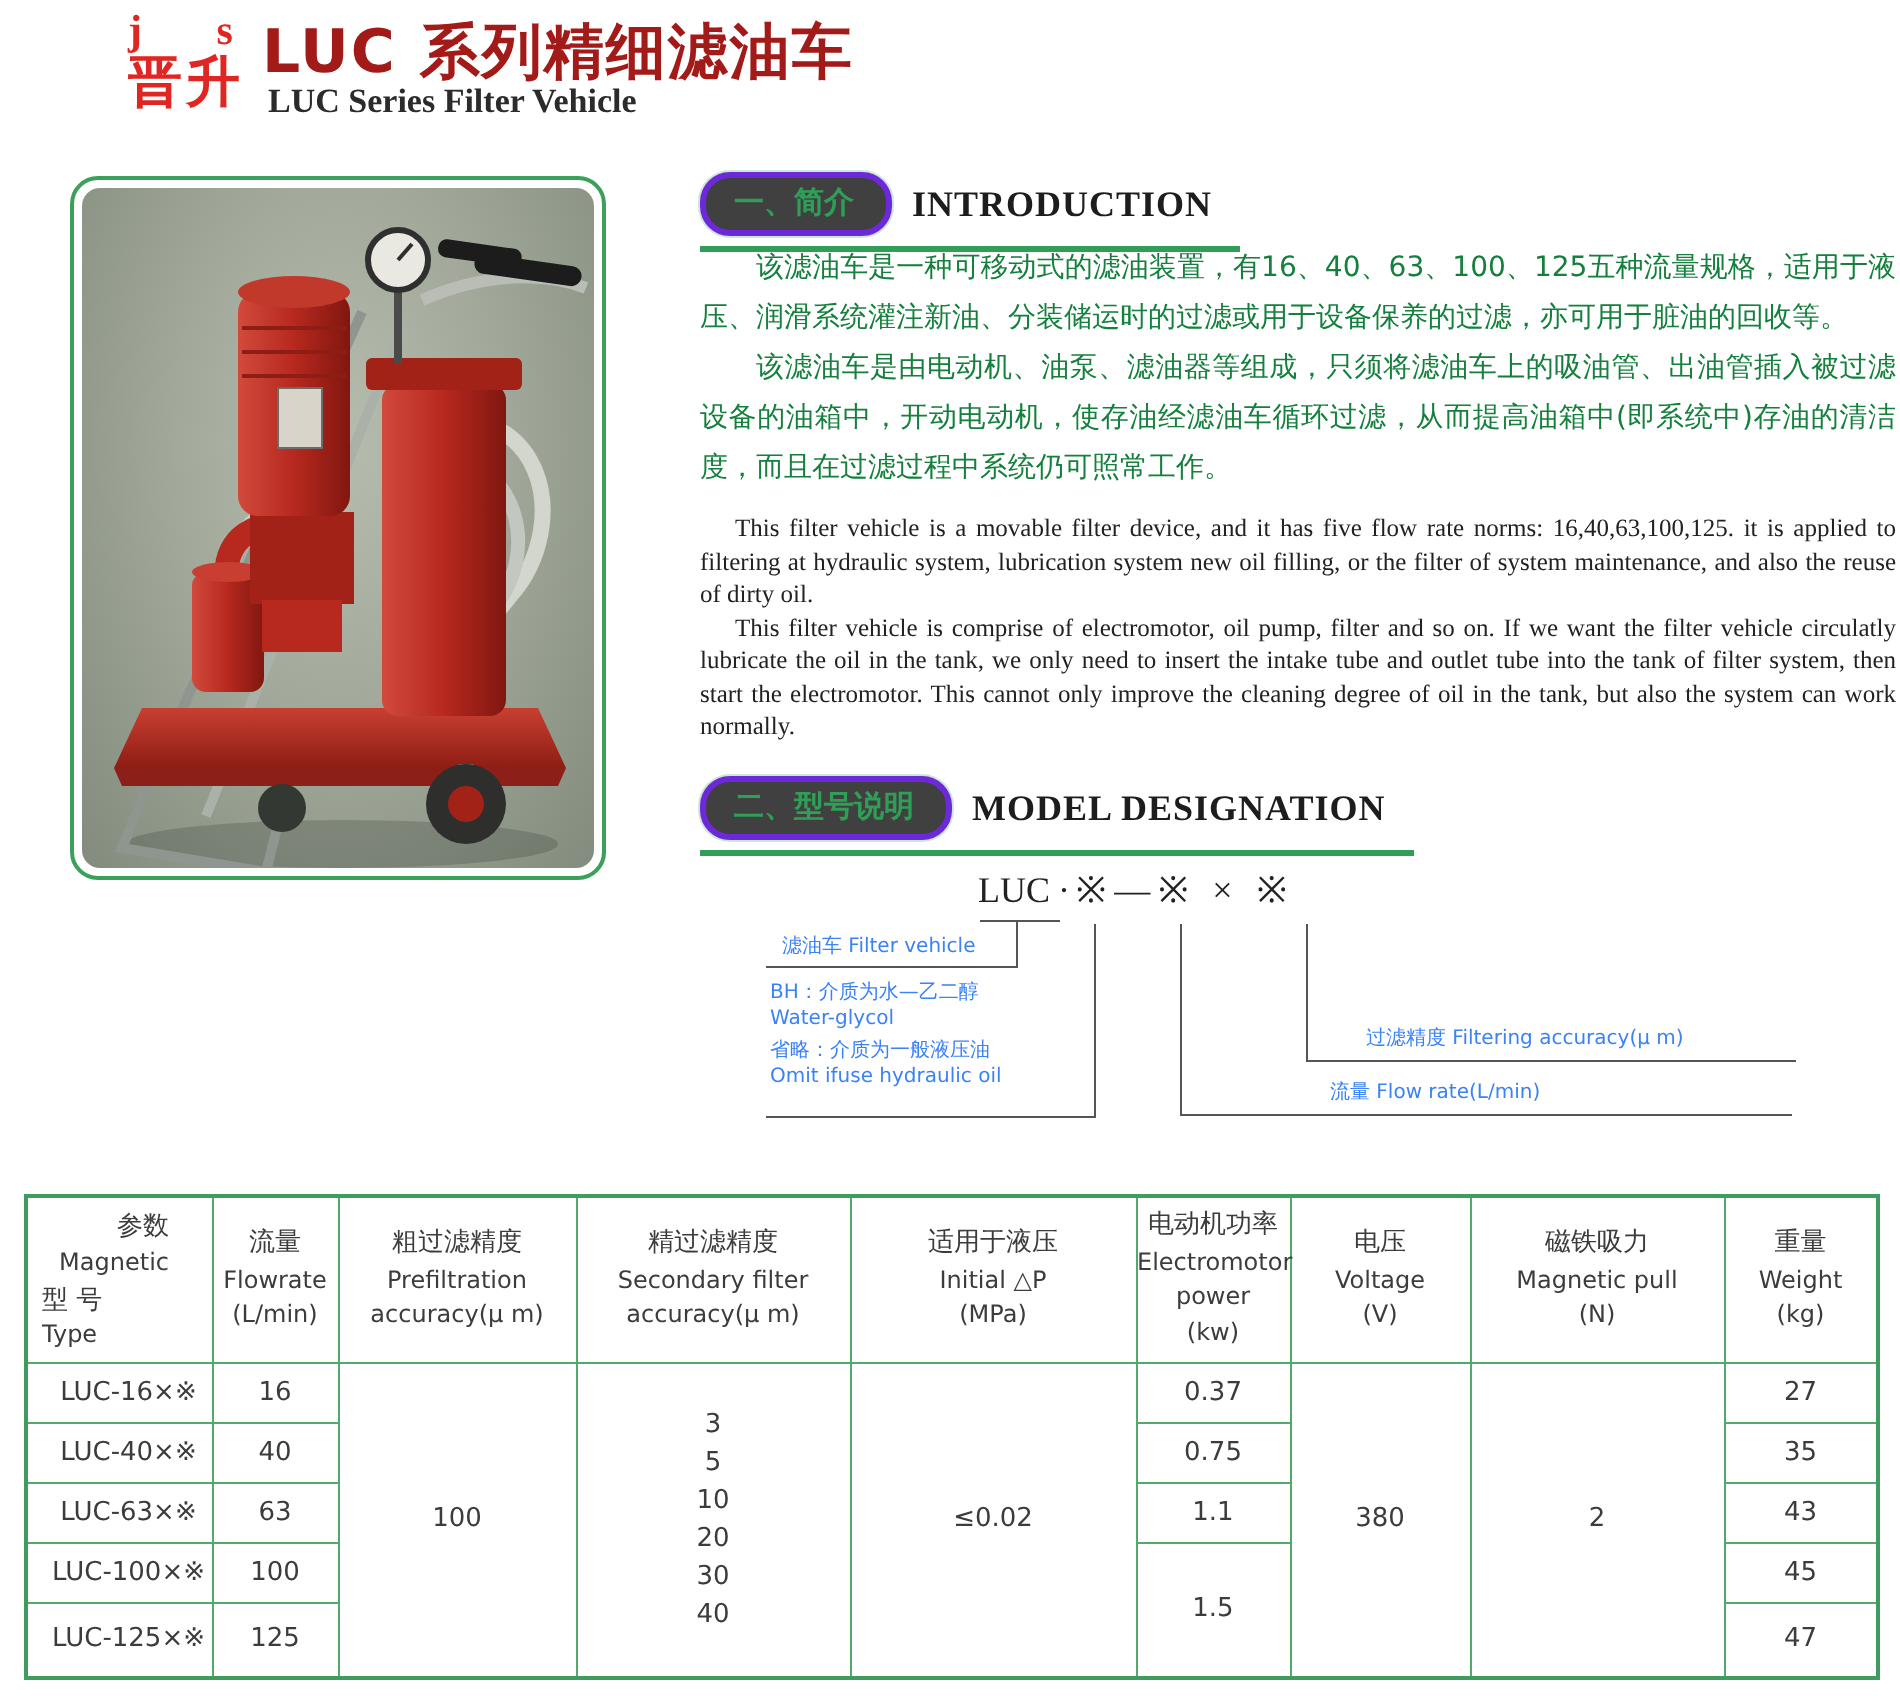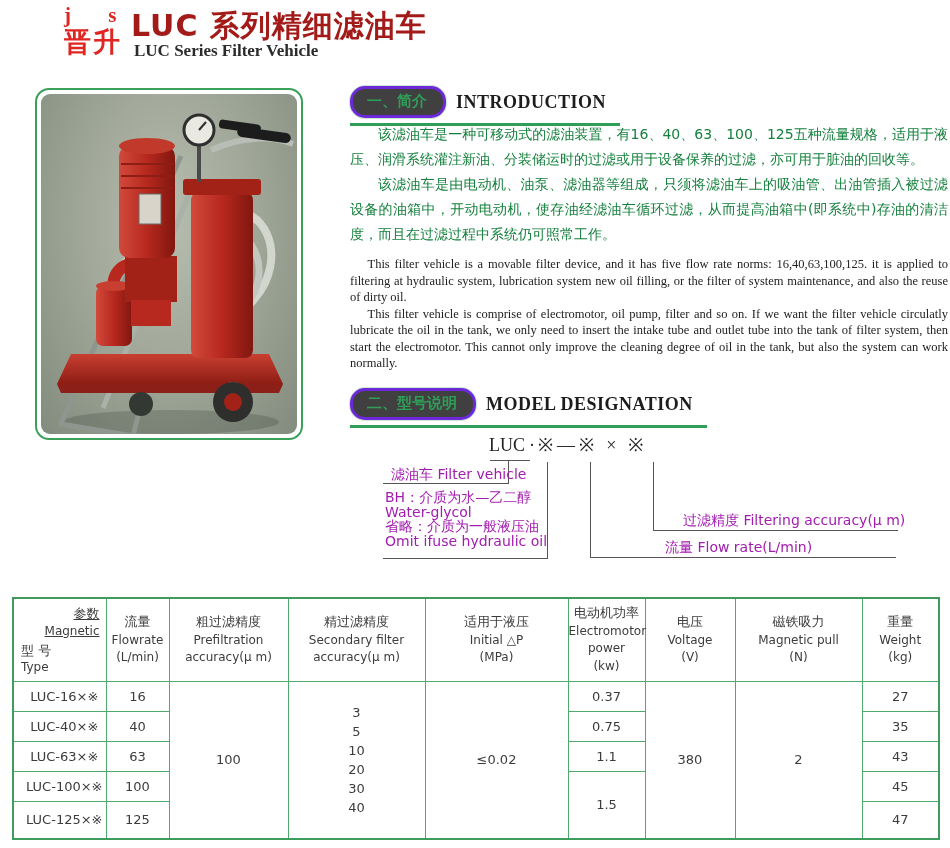--- a/index.html
+++ b/index.html
@@ -57,42 +57,42 @@
   .en-text p { text-indent:1.4em; }
   
   .diagram { position:absolute; left:383px; top:432px; width:565px; height:138px;
     font-family:"Liberation Serif", serif; color:#222; }
   .diagram .ln { position:absolute; background:#555; }
   .code { position:absolute; left:106px; top:0; font-size:18px; letter-spacing:0; white-space:nowrap; }
   .code span { display:inline-block; }
   .code .p-dot   { margin:0 3px 0 4px; }
   .code .p-dash  { margin:0 4px; }
   .code .p-times { margin:0 12px; }
-  .dlabel { position:absolute; font-size:14px; white-space:nowrap; font-family:"DejaVu Sans", sans-serif; color:#a21caf; }
+  .dlabel { position:absolute; font-size:10px; white-space:nowrap; font-family:"DejaVu Sans", sans-serif; color:#3b82f6; }
   
   table.tech {
     position:absolute; left:12px; top:597px; width:926px;
     border-collapse:collapse; table-layout:fixed;
     font-size:13px; color:#3c3c3c;
   }
   table.tech td { border:1px solid #4faa6b; text-align:center; vertical-align:middle; background:#fff; }
   table.tech { border:2px solid #3f9c5d; }
   td.hdr { background:#eaf5eb; height:83px; line-height:1.45; }
   td.hdr .zh { font-size:13px; display:block; }
   td.hdr .en { font-size:12px; display:block; }
   tr.body-row td { height:30px;margin-top:22px; }
   tr.last-row td { height:38px; }
   td.model { text-align:left; padding-left:9px; }
   td.shade { background:#d9ecdb; }
   td.corner { position:relative; background:#eaf5eb;
     background-image:linear-gradient(to bottom right,
       transparent calc(50% - 0.7px), #4faa6b calc(50% - 0.7px),
       #4faa6b calc(50% + 0.7px), transparent calc(50% + 0.7px));
   }
-  .corner-top { position:absolute; right:6px; top:6px; text-align:right; line-height:1.35;text-decoration:underline; }
+  .corner-top { position:absolute; right:21px; top:6px; text-align:right; line-height:1.35; }
   .corner-top .zh { display:block; font-size:13px; }
   .corner-top .en { display:block; font-size:11.5px; }
   .corner-bot { position:absolute; left:7px; bottom:5px; text-align:left; line-height:1.35; }
   .corner-bot .zh { display:block; font-size:13px; }
   .corner-bot .en { display:block; font-size:12px; }
   td.seclist span { display:block; line-height:19px; }
 </style>
 </head>
 <body>
 

